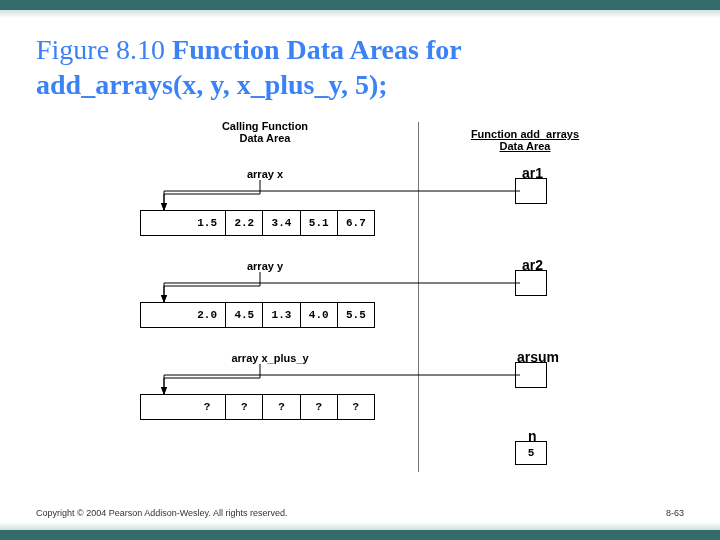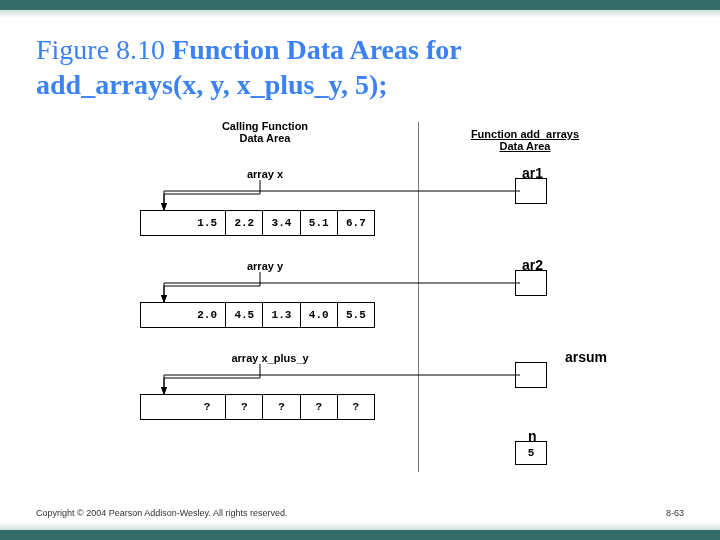--- a/index.html
+++ b/index.html
@@ -93,21 +93,21 @@
       <div class="cell">?</div>
       <div class="cell">?</div>
     </div>
 
     <div class="ptrlbl" style="left:412px; top:45px;">ar1</div>
     <div class="ptrbox" style="left:405px; top:58px;"></div>
 
     <div class="ptrlbl" style="left:412px; top:137px;">ar2</div>
     <div class="ptrbox" style="left:405px; top:150px;"></div>
 
-    <div class="ptrlbl" style="left:407px; top:229px;margin-left:48px;">arsum</div>
+    <div class="ptrlbl" style="left:407px; top:229px;">arsum</div>
     <div class="ptrbox" style="left:405px; top:242px;"></div>
 
     <div class="ptrlbl" style="left:418px; top:308px;">n</div>
     <div class="nbox" style="left:405px; top:321px;">5</div>
 
     <svg class="svgwrap" width="500" height="370">
       <defs>
         <marker id="ah" markerWidth="8" markerHeight="8" refX="7" refY="3" orient="auto">
           <path d="M0,0 L8,3 L0,6 Z" fill="#000"></path>
         </marker>

